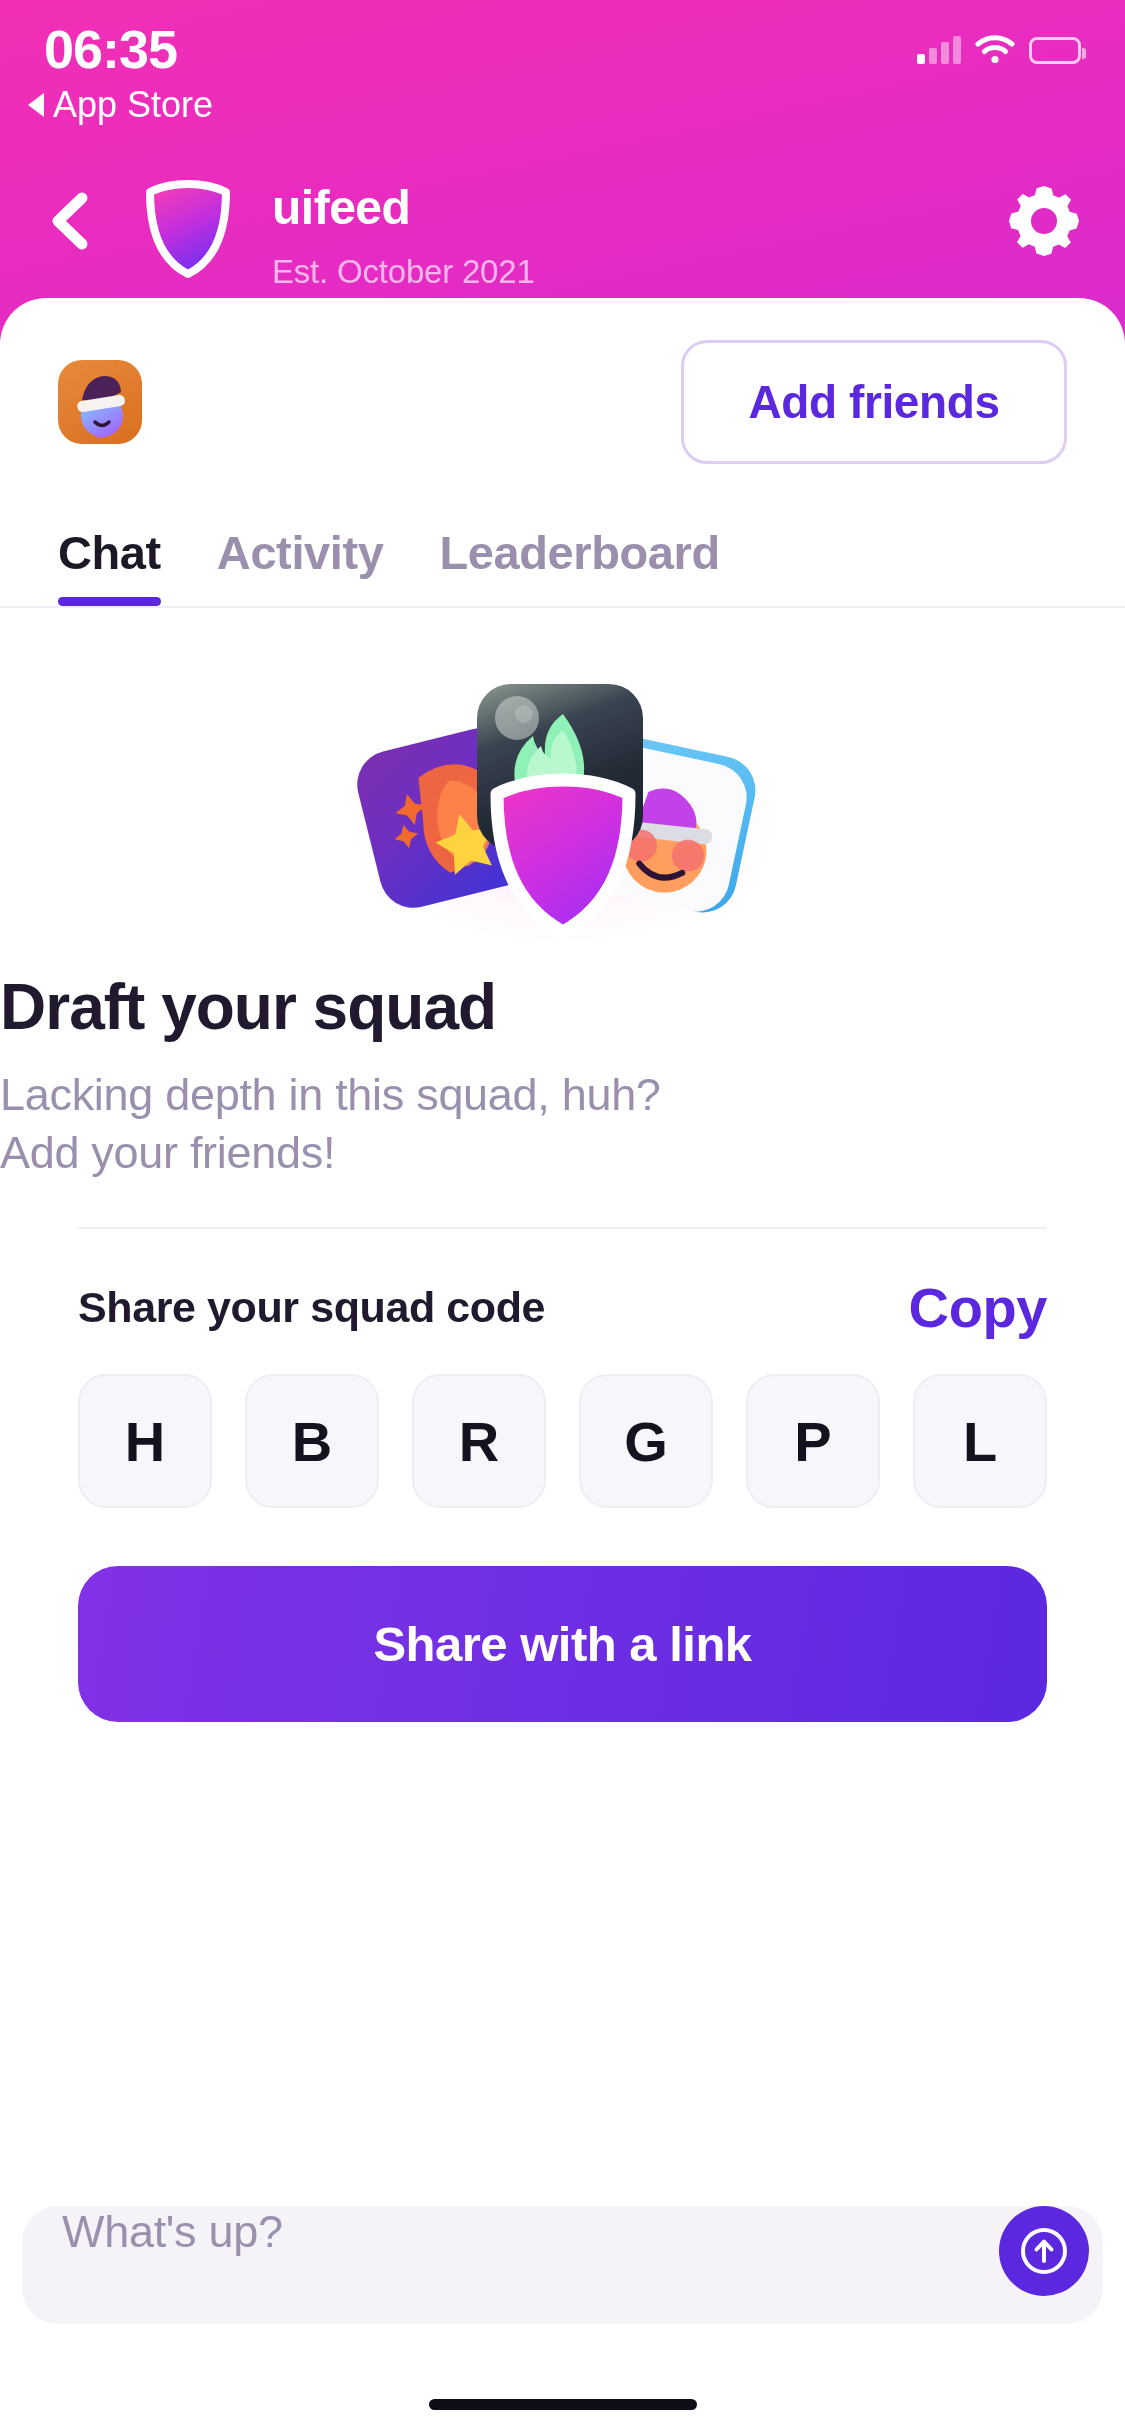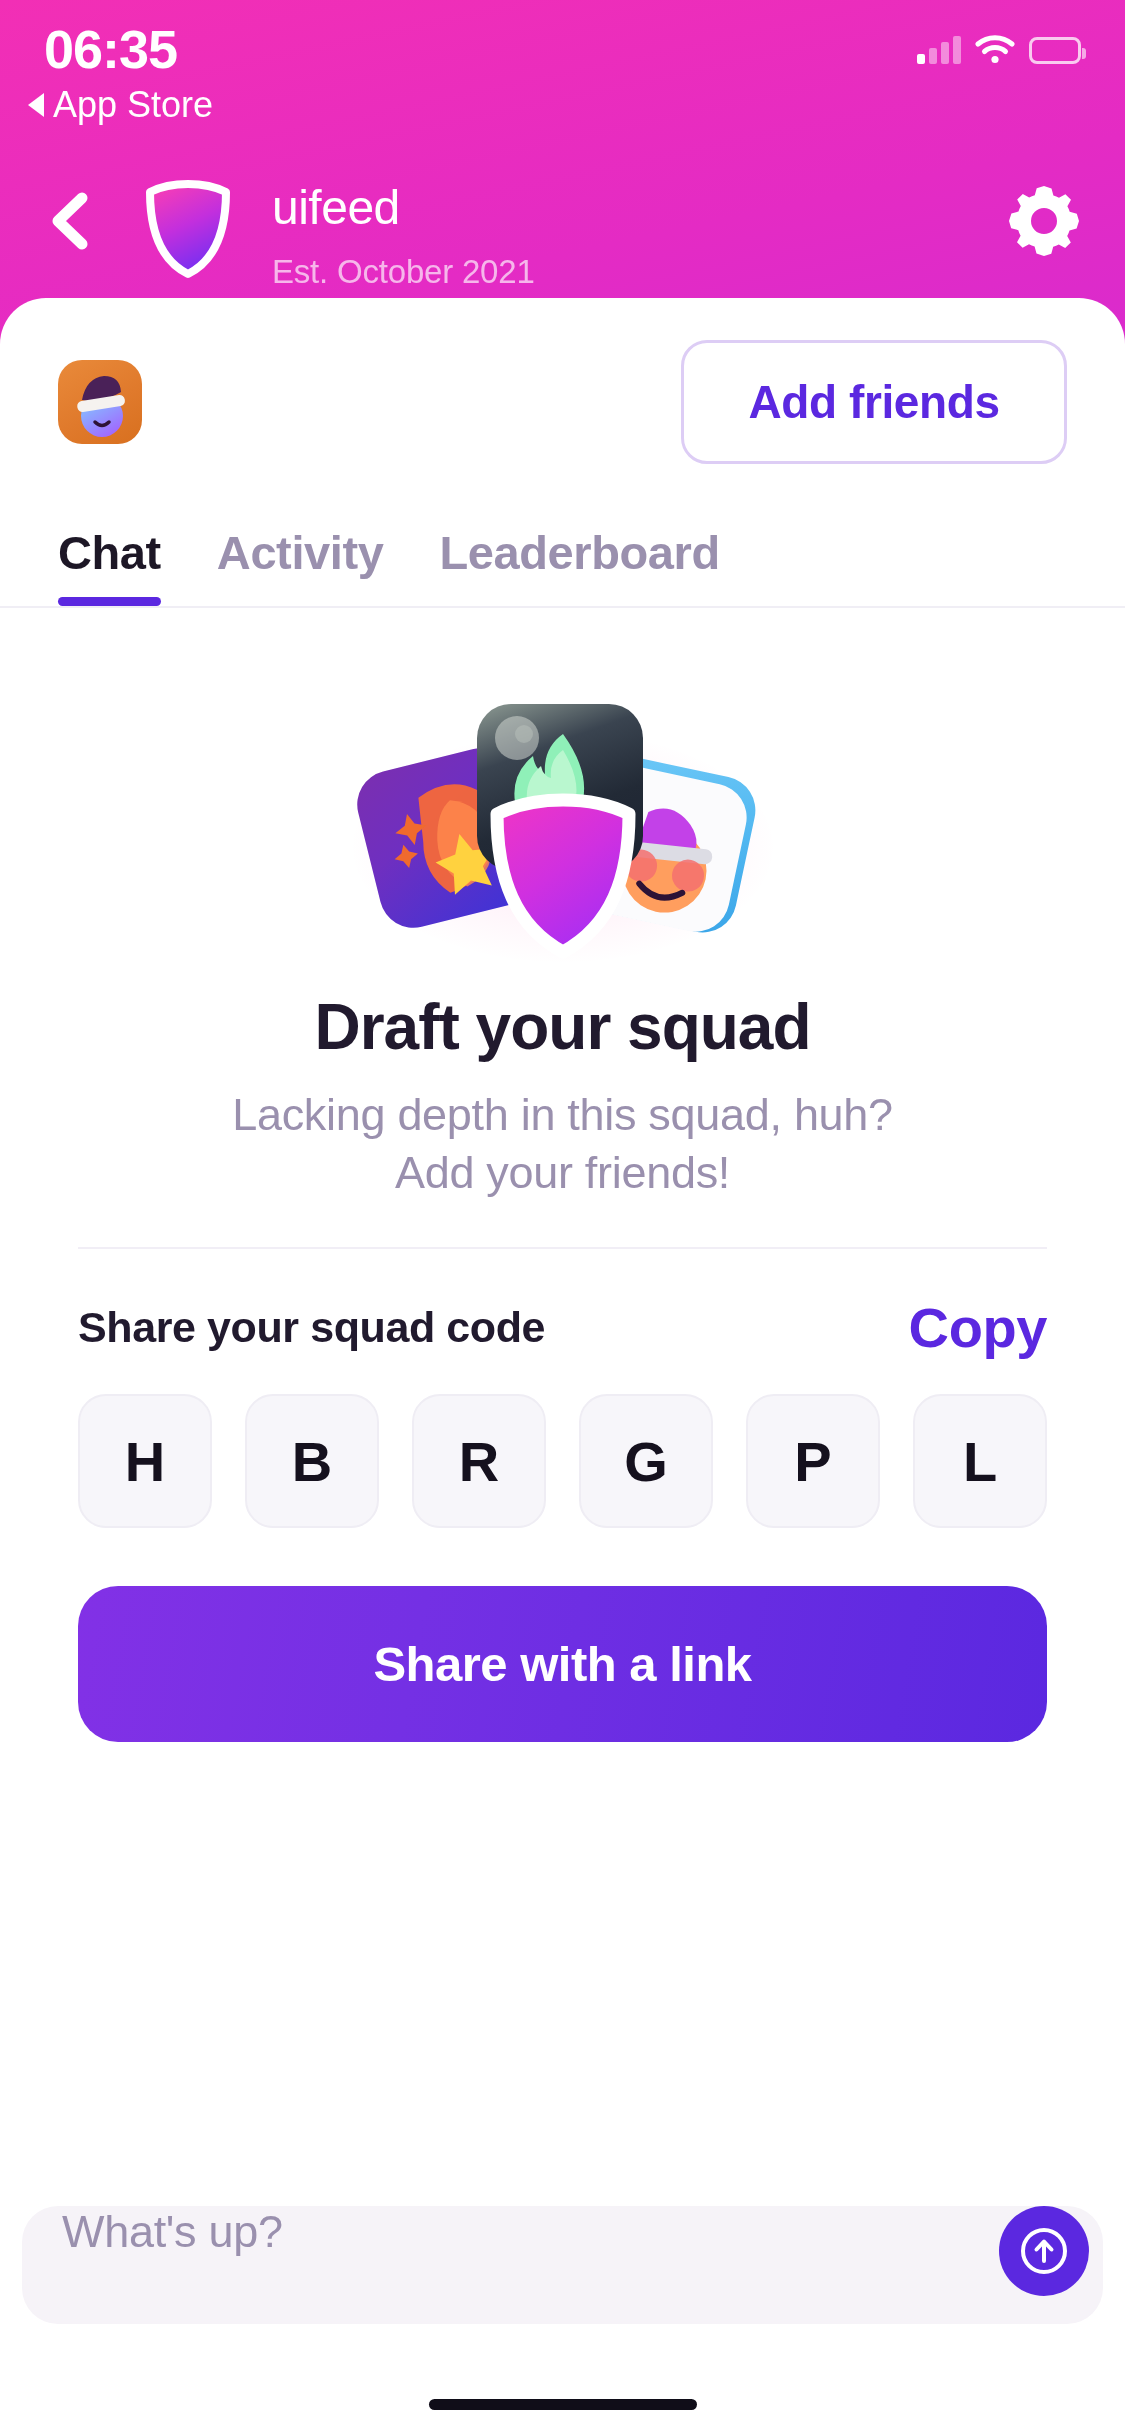--- a/index.html
+++ b/index.html
@@ -56,21 +56,21 @@
   
   .navbar{ position:absolute; top:160px; left:0; width:1125px; height:140px; }
   .nav-back{
     position:absolute; left:36px; top:26px; width:70px; height:70px;
     cursor:pointer;
   }
   .nav-back svg{ display:block; }
   .nav-logo{ position:absolute; left:140px; top:18px; width:96px; height:102px; }
   .nav-titles{ position:absolute; left:272px; top:22px; }
   .nav-title{
-    font-size:48px; font-weight:400; color:#fff; line-height:1.08;
+    font-size:48px; font-weight:700; color:#fff; line-height:1.08;
     letter-spacing:-.5px;
   }
   .nav-sub{
     font-size:33px; font-weight:400; color:rgba(255,255,255,.66);
     margin-top:19px; letter-spacing:-.2px;
   }
   .nav-gear{ position:absolute; right:44px; top:24px; width:74px;height:74px; cursor:pointer;}
 
   
   .sheet{
@@ -107,21 +107,21 @@
     white-space:nowrap;
   }
   .tab.active{ color:#1d1726; }
   .tab.active::after{
     content:""; position:absolute; left:0; right:0; bottom:0;
     height:9px; background:#5b28e0; border-radius:6px;
   }
 
   
   .empty{
-    position:relative; padding-top:88px; text-align:center;
+    position:relative; padding-top:68px; text-align:left;
   }
   .illus{
     position:relative; width:420px; height:260px; margin:0 auto;
   }
   .glow{
     position:absolute; left:50%; top:58%; transform:translate(-50%,-50%);
     width:420px; height:230px; border-radius:50%;
     background:radial-gradient(ellipse at center, rgba(255,120,200,.22) 0%, rgba(255,160,210,.10) 45%, rgba(255,255,255,0) 72%);
   }
   .card-sq{

